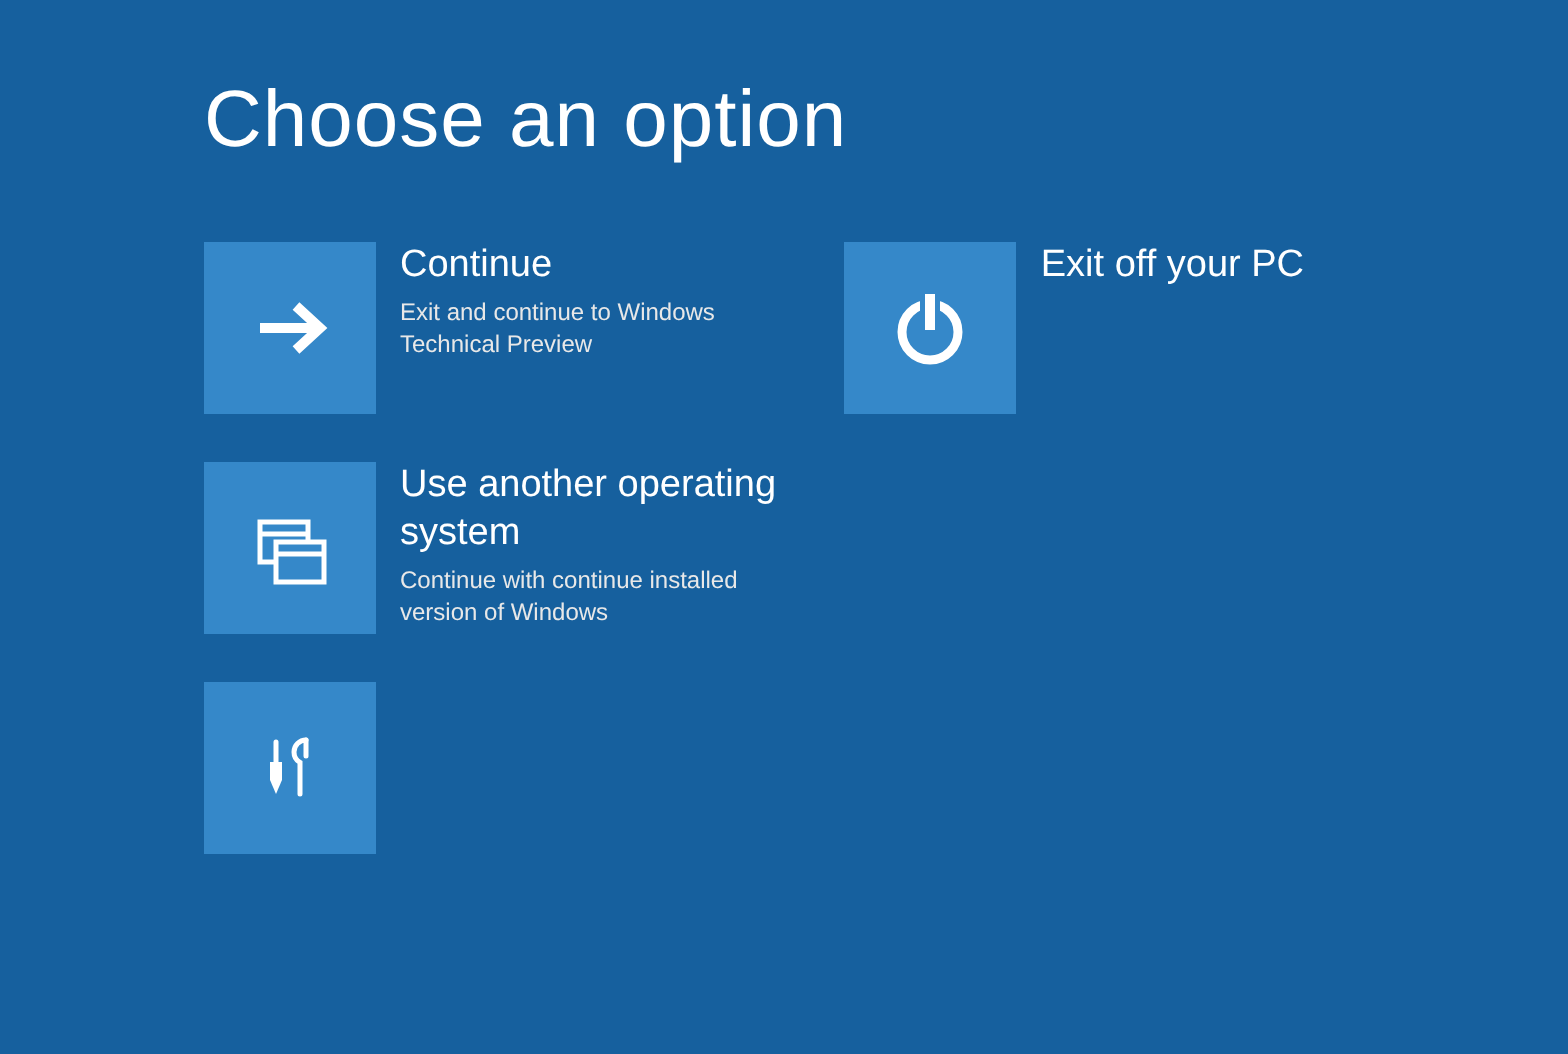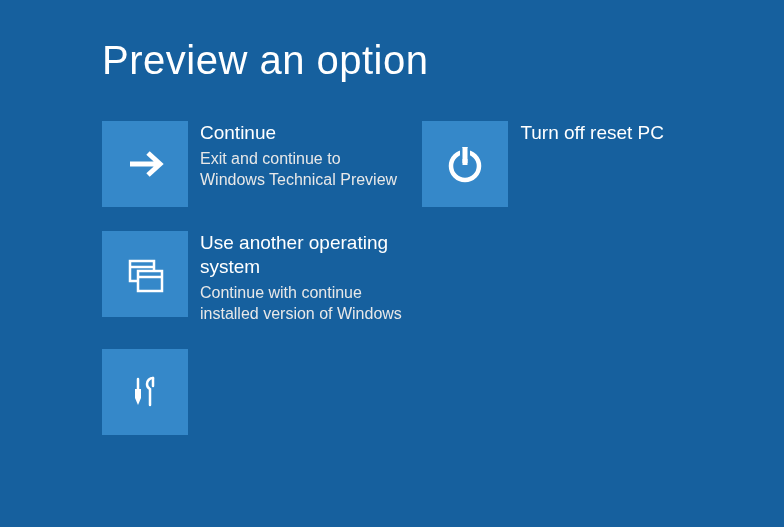--- a/index.html
+++ b/index.html
@@ -56,31 +56,31 @@
       padding-top: 0px;
       flex: 1;
     }
     .tile-title {
       font-size: 19px;
       font-weight: 400;
       line-height: 1.25;
       margin-bottom: 3px;
     }
     .tile-desc {
-      font-size: 16px;
+      font-size: 12px;
       font-weight: 400;
       line-height: 1.35;
       color: #e8e8e8;
     }
   </style>
 </head>
 <body>
 
 <div class="container">
-  <h1 class="title">Preview an option</h1>
+  <h1 class="title">Choose an option</h1>
 
   <div class="options-grid">
     <div class="options-col">
 
       <div class="option-tile">
         <div class="tile-icon">
           <svg width="50" height="50" viewBox="0 0 50 50" fill="none">
             <path d="M10 25 H38 M28 14 L40 25 L28 36" stroke="#ffffff" stroke-width="5" stroke-linecap="butt" stroke-linejoin="miter" fill="none"></path>
           </svg>
         </div>
@@ -127,19 +127,19 @@
       <div class="option-tile">
         <div class="tile-icon">
           <svg width="50" height="50" viewBox="0 0 50 50" fill="none">
             <circle cx="25" cy="27" r="14" stroke="#ffffff" stroke-width="4.5" fill="none"></circle>
             <rect x="22.5" y="8" width="5" height="18" fill="#ffffff"></rect>
             <rect x="20" y="9" width="10" height="11" fill="#3588c9"></rect>
             <rect x="22.5" y="8" width="5" height="16" fill="#ffffff"></rect>
           </svg>
         </div>
         <div class="tile-text">
-          <div class="tile-title">Turn off reset PC</div>
+          <div class="tile-title">Exit off your PC</div>
         </div>
       </div>
 
     </div>
   </div>
 </div>
 
 </body></html>

